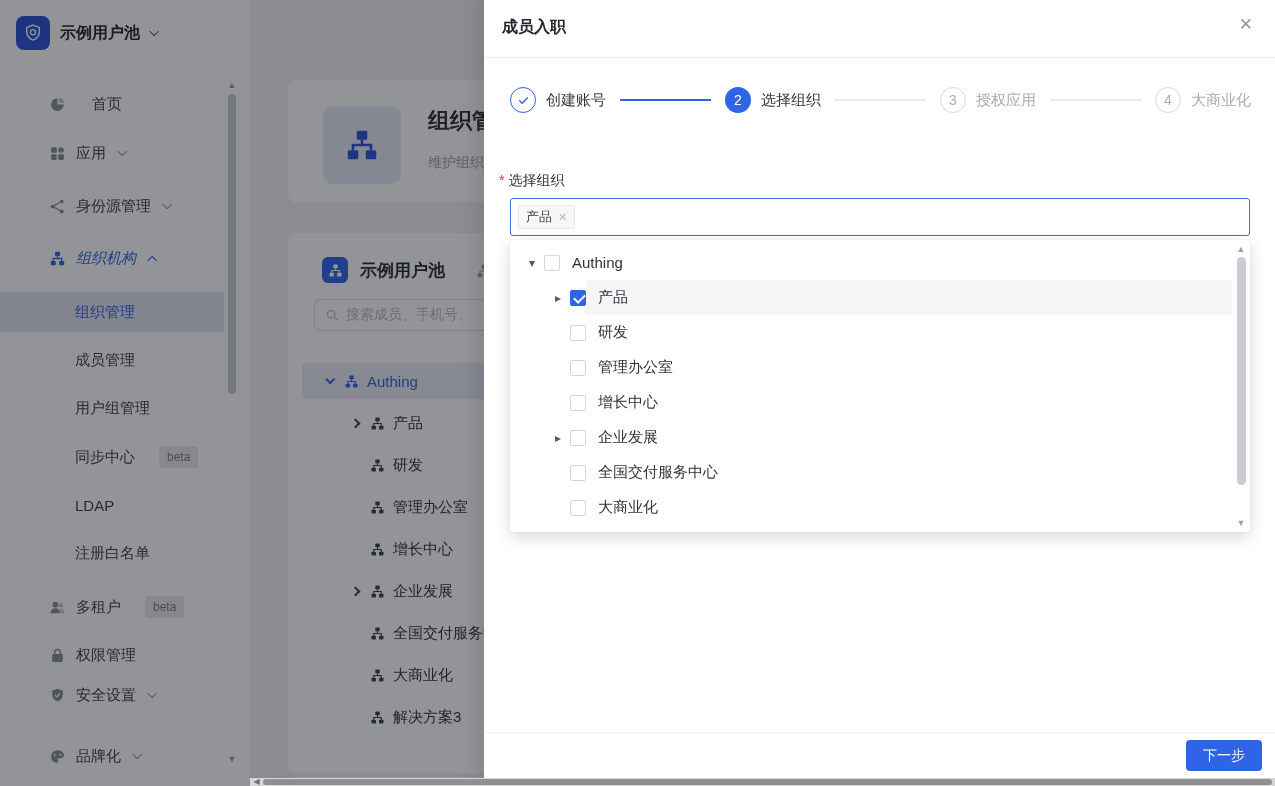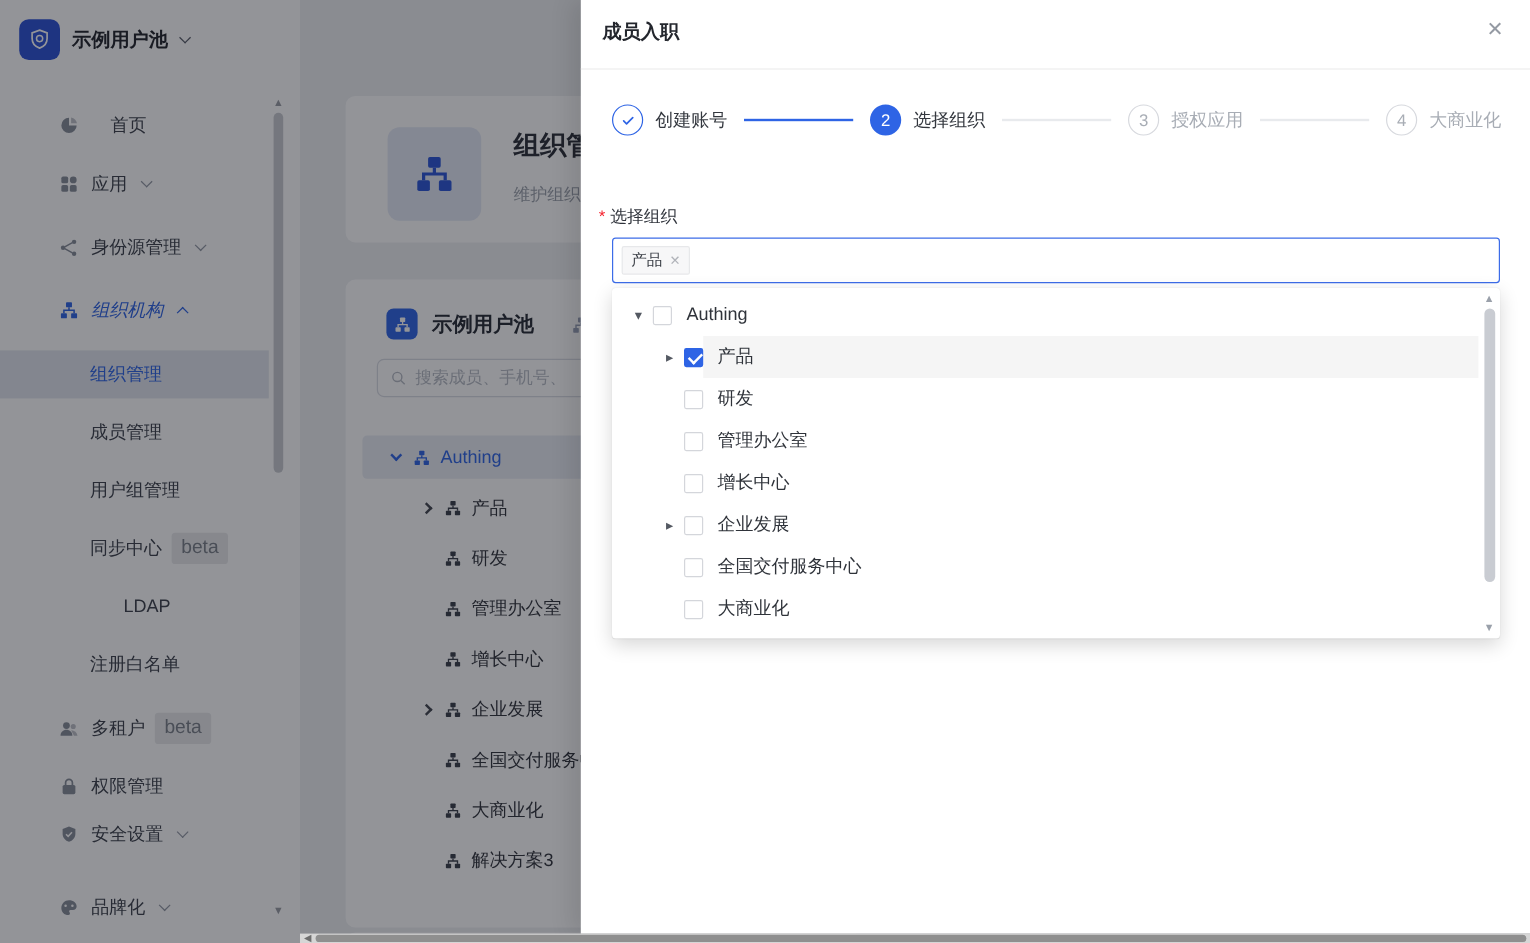--- a/index.html
+++ b/index.html
@@ -22,21 +22,21 @@
   .nav-item .nico{width:18px;height:18px;margin-left:48px;color:#868c98;display:flex;align-items:center;justify-content:center;}
   .nav-item .nico svg{width:17px;height:17px;}
   .nav-item .nlabel{margin-left:10px;font-size:15px;}
   .nav-item .nchev{margin-left:12px;color:#9298a3;}
   .nav-item.active{color:var(--primary);}
   .nav-item.active .nico{color:var(--primary);}
   .nav-item.active .nchev{color:var(--primary);}
   .sub-item{position:absolute;left:0;width:224px;height:40px;display:flex;align-items:center;cursor:pointer;color:#3c414b;}
   .sub-item .slabel{margin-left:75px;font-size:15px;}
   .sub-item.selected{background:#e2e6ee;color:var(--primary);}
-  .beta-badge{margin-left:8px;background:#e9eaec;color:#7b8089;font-size:16px;line-height:1;padding:5px 8px;border-radius:3px;}
+  .beta-badge{margin-left:24px;background:#e9eaec;color:#7b8089;font-size:12px;line-height:1;padding:5px 8px;border-radius:3px;}
   .side-scroll{position:absolute;left:227px;top:80px;bottom:22px;width:10px;}
   .side-scroll .arr{position:absolute;left:0;width:10px;height:10px;color:#9a9da4;font-size:9px;line-height:10px;text-align:center;}
   .side-scroll .arr.up{top:0;}
   .side-scroll .arr.dn{bottom:0;}
   .side-scroll .thumb{position:absolute;left:1px;top:14px;height:300px;width:8px;background:#c9cbd0;border-radius:4px;}
 
   
   .main{position:absolute;left:250px;top:0;right:0;bottom:0;background:#eef0f3;z-index:1;}
   .card{position:absolute;background:#fff;border-radius:8px;}
   .card1{left:38px;top:80px;width:920px;height:122px;}
@@ -181,21 +181,21 @@
         <div class="sub-item" style="top: 340px;">
           <span class="slabel">成员管理</span>
         </div>
         <div class="sub-item" style="top: 388px;">
           <span class="slabel">用户组管理</span>
         </div>
         <div class="sub-item" style="top: 437px;">
           <span class="slabel">同步中心</span>
           <span class="beta-badge">beta</span>
         </div>
-        <div class="sub-item" style="top: 485px; padding-left: 28px;">
+        <div class="sub-item" style="top: 485px;">
           <span class="slabel">LDAP</span>
         </div>
         <div class="sub-item" style="top: 533px;">
           <span class="slabel">注册白名单</span>
         </div>
       </div>
     <div id="side-nav-bottom">
         <div class="nav-item" style="top: 587px;">
           <span class="nico">
             <svg viewBox="0 0 24 24">
@@ -485,20 +485,23 @@
               <span class="dlabel">大商业化</span>
             </div>
           </div>
         </div>
       <div class="dd-scroll">
         <div class="arr up">▲</div>
         <div class="thumb"></div>
         <div class="arr dn">▼</div>
       </div>
     </div>
+    <div class="d-foot">
+      <button class="next-btn">下一步</button>
+    </div>
   </div>
 
   <div class="hscroll">
     <div class="harr">◀</div>
     <div class="hthumb"></div>
   </div>
 
 </div>
 
 </body></html>

